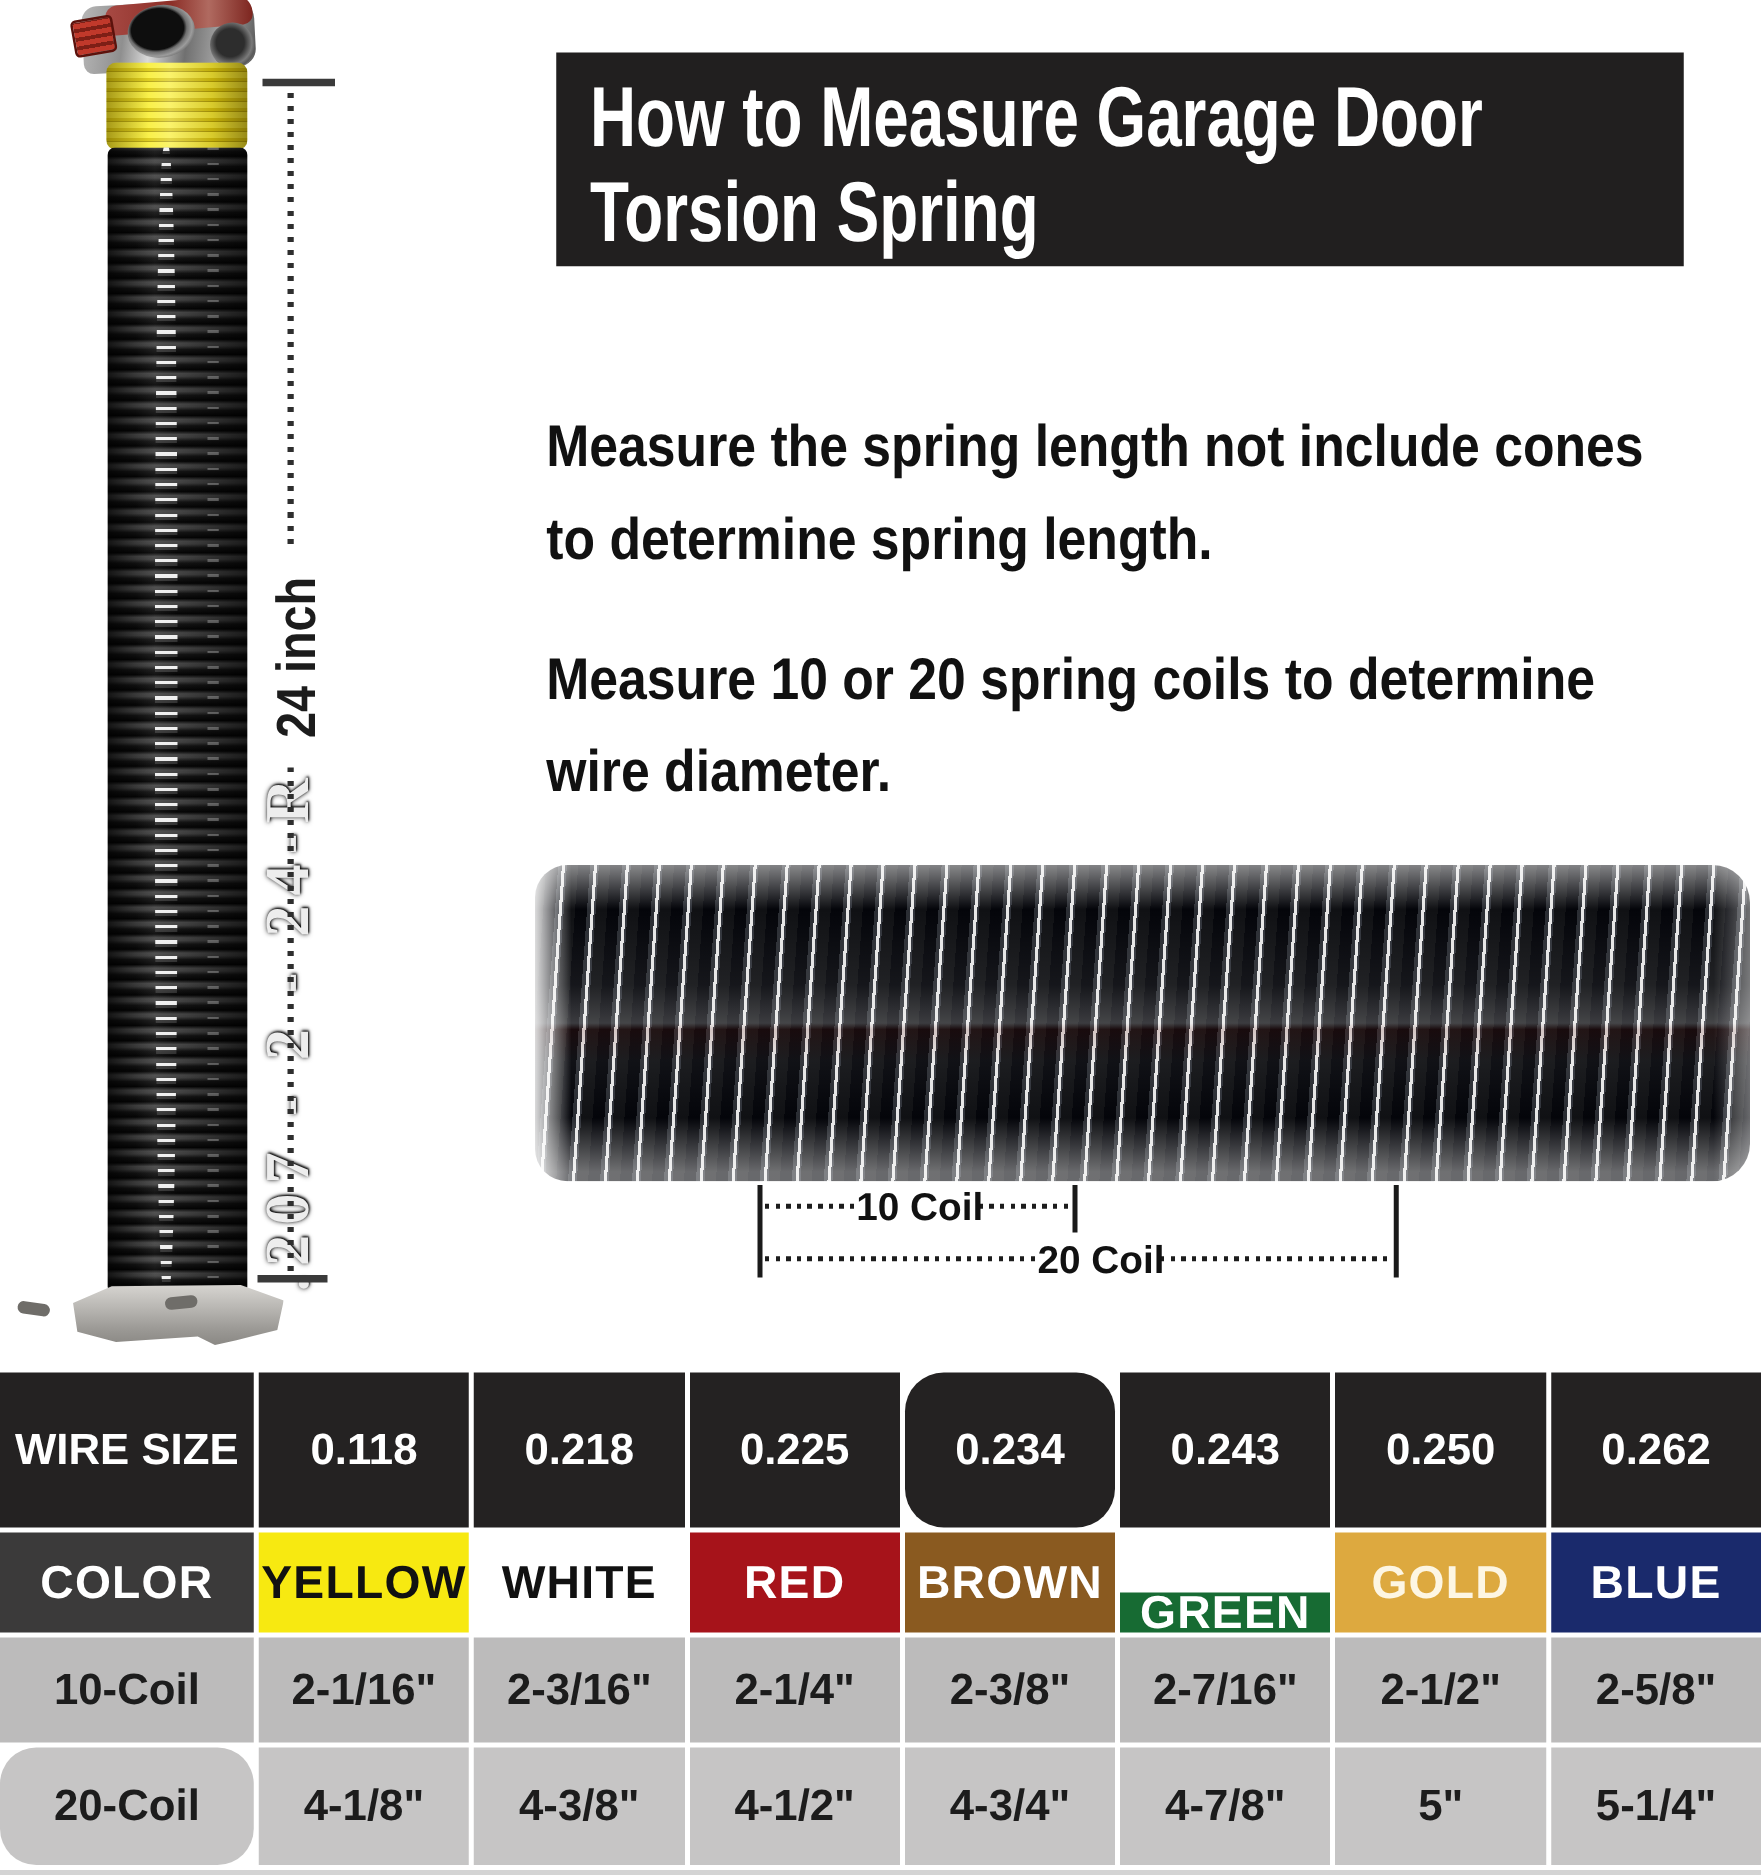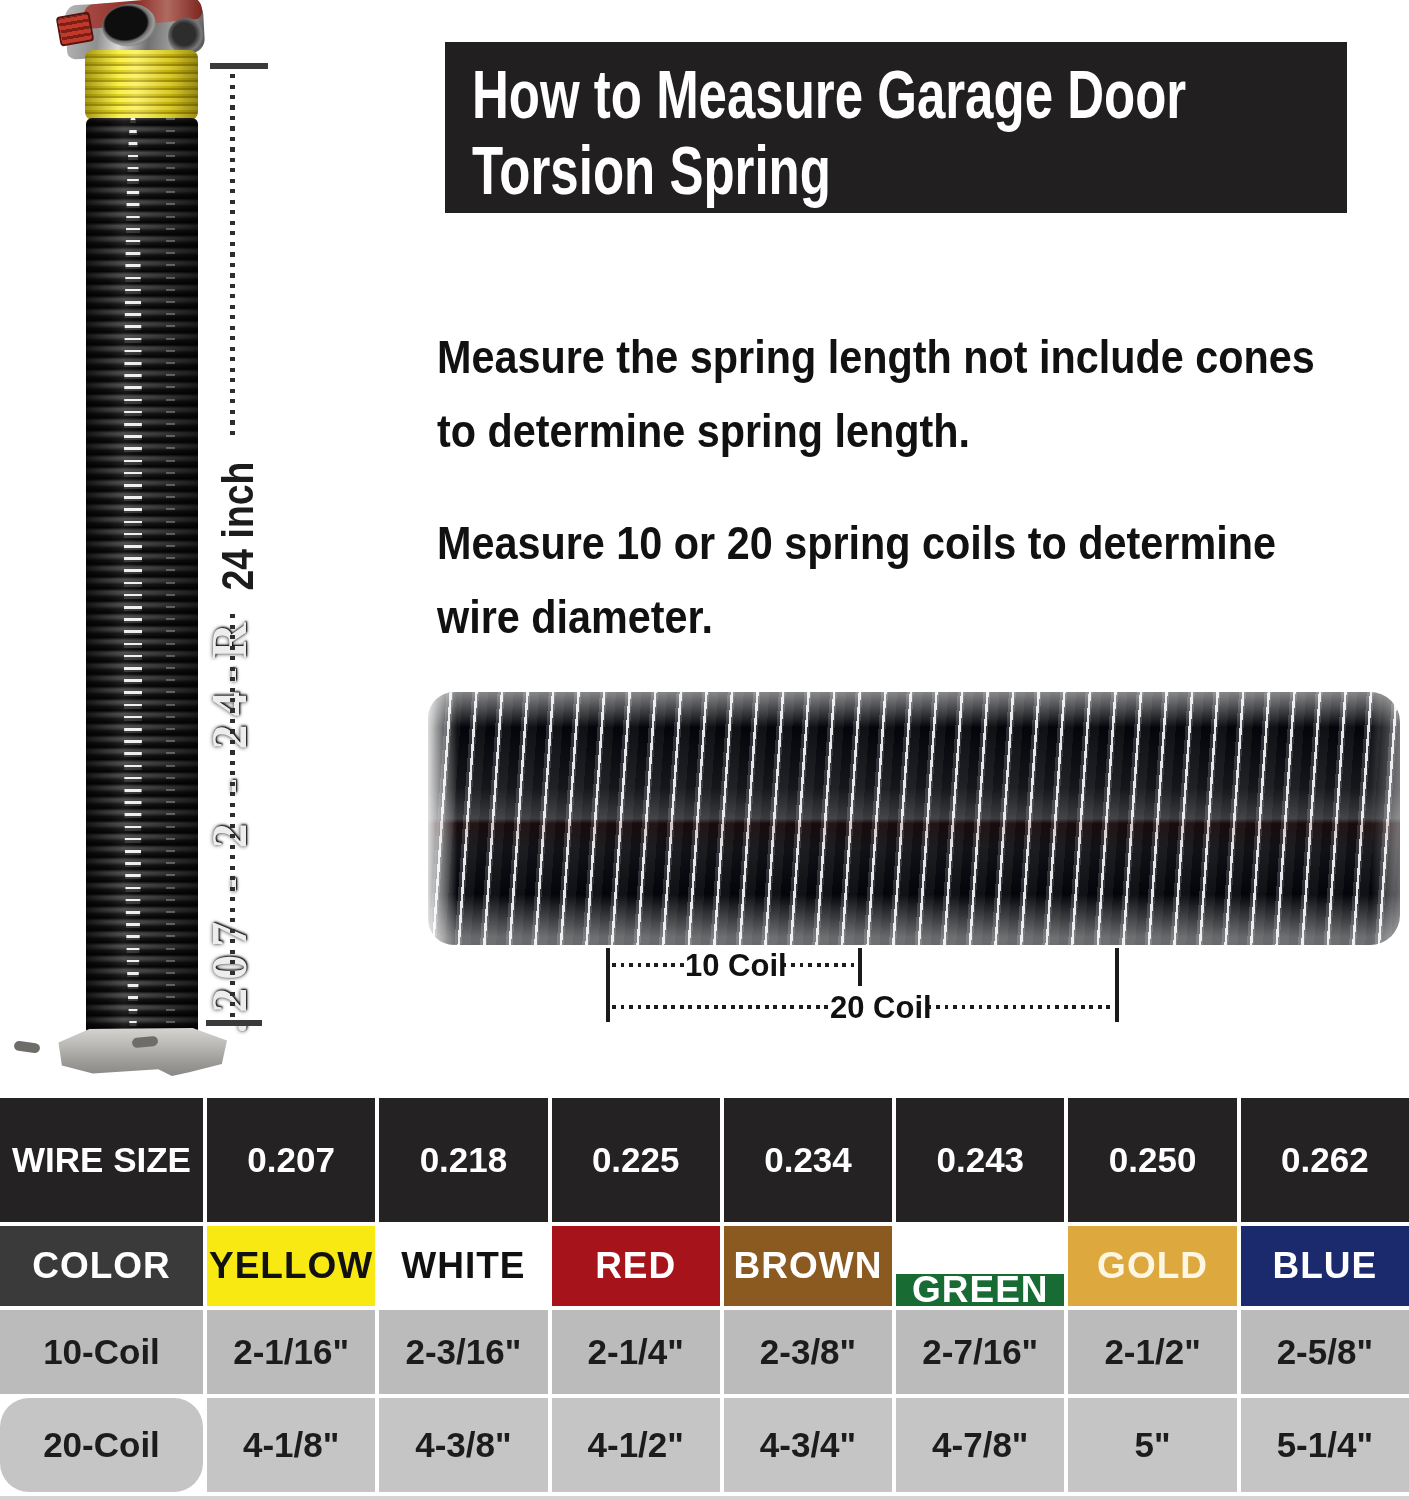--- a/index.html
+++ b/index.html
@@ -151,24 +151,24 @@
   <div class="ann-dots dots-10a"></div>
   <div class="ann-dots dots-10b"></div>
   <div class="ann-dots dots-20a"></div>
   <div class="ann-dots dots-20b"></div>
   <div class="ann-label label-10">10 Coil</div>
   <div class="ann-label label-20">20 Coil</div>
 
   <div class="spec-table">
 
     <div class="cell" style="background-color: rgb(36, 34, 34); color: rgb(255, 255, 255);">WIRE SIZE</div>
-    <div class="cell" style="background-color: rgb(36, 34, 34); color: rgb(255, 255, 255);">0.207</div>
+    <div class="cell" style="background-color: rgb(36, 34, 34); color: rgb(255, 255, 255);">0.118</div>
     <div class="cell" style="background-color: rgb(36, 34, 34); color: rgb(255, 255, 255);">0.218</div>
     <div class="cell" style="background-color: rgb(36, 34, 34); color: rgb(255, 255, 255);">0.225</div>
-    <div class="cell" style="background-color: rgb(36, 34, 34); color: rgb(255, 255, 255);">0.234</div>
+    <div class="cell" style="background-color: rgb(36, 34, 34); color: rgb(255, 255, 255); border-radius: 31px;">0.234</div>
     <div class="cell" style="background-color: rgb(36, 34, 34); color: rgb(255, 255, 255);">0.243</div>
     <div class="cell" style="background-color: rgb(36, 34, 34); color: rgb(255, 255, 255);">0.250</div>
     <div class="cell" style="background-color: rgb(36, 34, 34); color: rgb(255, 255, 255);">0.262</div>
 
     <div class="cell r2" style="background-color: rgb(59, 58, 58); color: rgb(255, 255, 255);">COLOR</div>
     <div class="cell r2" style="background-color: rgb(247, 233, 17); color: rgb(17, 17, 17);">YELLOW</div>
     <div class="cell r2" style="background-color: rgb(255, 255, 255); color: rgb(17, 17, 17);">WHITE</div>
     <div class="cell r2" style="background-color: rgb(166, 19, 26); color: rgb(255, 255, 255);">RED</div>
     <div class="cell r2" style="background-color: rgb(138, 90, 32); color: rgb(255, 255, 255);">BROWN</div>
     <div class="cell r2" style="background-color: rgb(23, 107, 51); color: rgb(255, 255, 255); margin-top: 48px;">GREEN</div>

